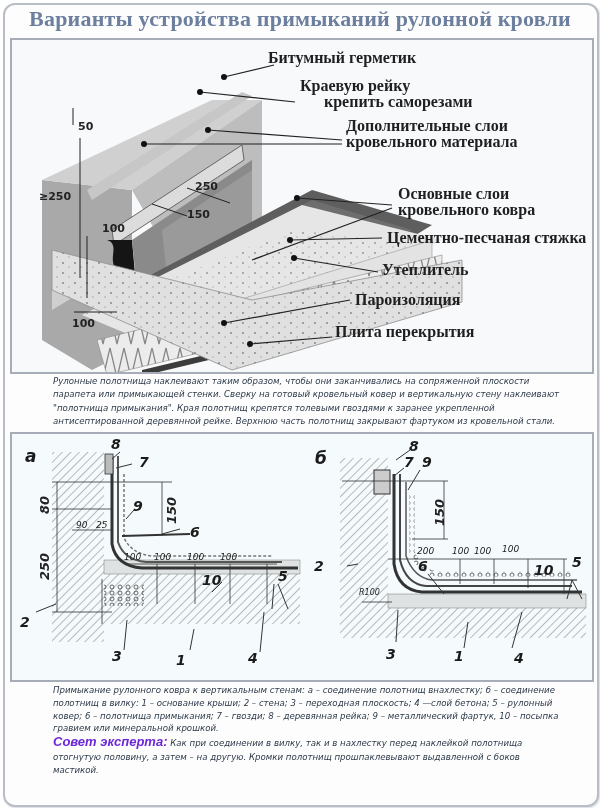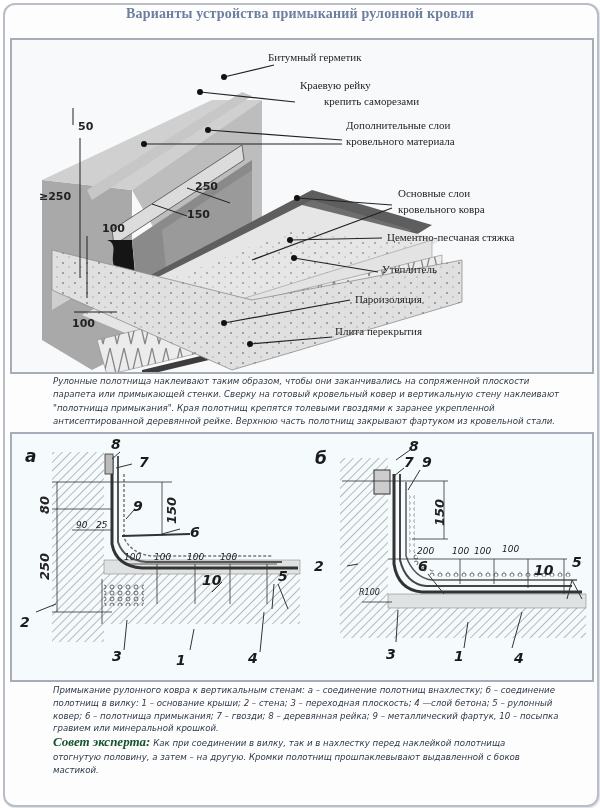--- a/index.html
+++ b/index.html
@@ -4,31 +4,31 @@
 <style>
   html, body { margin: 0; padding: 0; background: #ffffff; }
   body { width: 600px; height: 808px; position: relative; overflow: hidden; font-family: "Liberation Sans", sans-serif; }
   .outer {
     position: absolute; left: 3px; top: 3px; width: 592px; height: 800px;
     border: 2px solid #b9bec6; border-radius: 12px; background: #fdfdfd;
     box-shadow: 1px 1px 2px #d6d9de;
   }
   .title {
     position: absolute; left: 0; top: 6px; width: 600px; text-align: center;
-    font-family: "Liberation Serif", serif; font-weight: bold; font-size: 14px;
+    font-family: "Liberation Serif", serif; font-weight: bold; font-size: 22px;
     color: #6c7f9e; letter-spacing: 0.2px;
   }
   .panel-top {
     position: absolute; left: 10px; top: 38px; width: 580px; height: 332px;
     border: 2px solid #a6adb9; background: #f7f9fb;
   }
   .panel-top svg { position: absolute; left: 0; top: 0; }
   .label {
-    position: absolute; font-family: "Liberation Serif", serif; font-size: 11px;
-    color: #1f1f1f; line-height: 15px; white-space: nowrap;
+    position: absolute; font-family: "Liberation Serif", serif; font-size: 16px;
+    color: #1f1f1f; line-height: 15px; white-space: nowrap; font-weight: bold;
   }
   .caption {
     position: absolute; font-family: "DejaVu Sans", sans-serif; font-style: italic;
     font-size: 8.6px; color: #2d3a4a; line-height: 13.3px; margin-left: 41px;
   }
   .panel-bottom {
     position: absolute; left: 10px; top: 432px; width: 580px; height: 246px;
     border: 2px solid #a6adb9; background: #f5fbfd;
   }
   .panel-bottom svg { position: absolute; left: 0; top: 0; }
@@ -41,21 +41,21 @@
     font-size: 9px; color: #222;
   }
   .dimv {
     position: absolute; font-family: "DejaVu Sans", sans-serif; font-style: italic; font-weight: bold;
     font-size: 13px; color: #222; transform: rotate(-90deg); transform-origin: left top;
   }
   .dim3d {
     position: absolute; font-family: "DejaVu Sans", sans-serif; font-weight: bold; font-size: 11px; color: #222;
   }
   .tip-head {
-    font-family: Liberation Serif, serif; font-style: italic; font-weight: bold; font-size: 13px; color: #14532d;
+    font-family: Liberation Sans, sans-serif; font-style: italic; font-weight: bold; font-size: 13px; color: #6d28d9;
   }
 </style>
 </head>
 <body>
 
 <div class="outer"></div>
 <div class="title">Варианты устройства примыканий рулонной кровли</div>
 
 <div class="panel-top">
   <svg width="580" height="332" viewBox="0 0 580 332">

